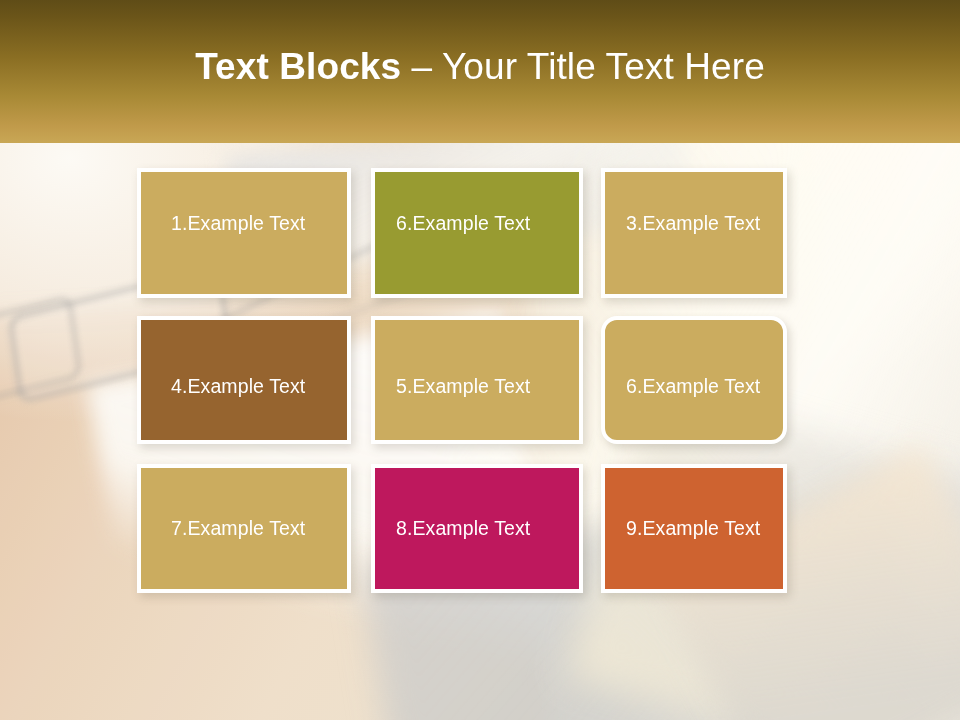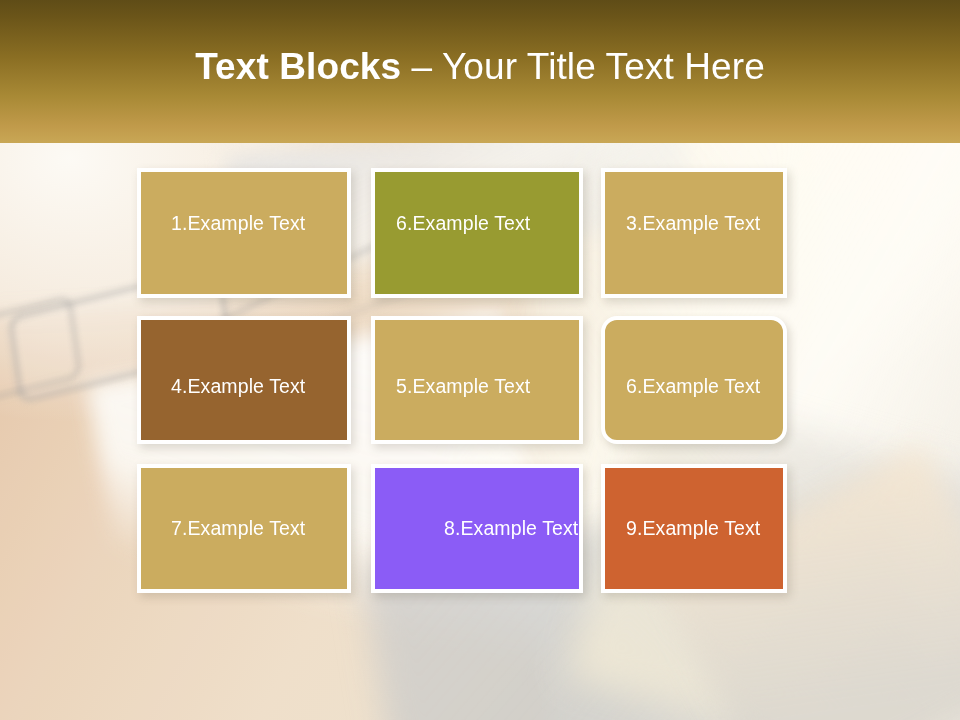--- a/index.html
+++ b/index.html
@@ -259,21 +259,21 @@
     </div>
 
     <div class="block row-1 col-2" style="background-color: rgb(203, 172, 95); border-radius: 16px;">
       <span class="block-label">6.Example Text</span>
     </div>
 
     <div class="block row-2 col-0" style="background-color: rgb(203, 172, 95);">
       <span class="block-label">7.Example Text</span>
     </div>
 
-    <div class="block row-2 col-1" style="background-color: #8b5cf6; padding-left: 48px;">
+    <div class="block row-2 col-1" style="background-color: #be185d;">
       <span class="block-label">8.Example Text</span>
     </div>
 
     <div class="block row-2 col-2" style="background-color: rgb(206, 99, 48);">
       <span class="block-label">9.Example Text</span>
     </div>
 
   </div>
 
 </div>

